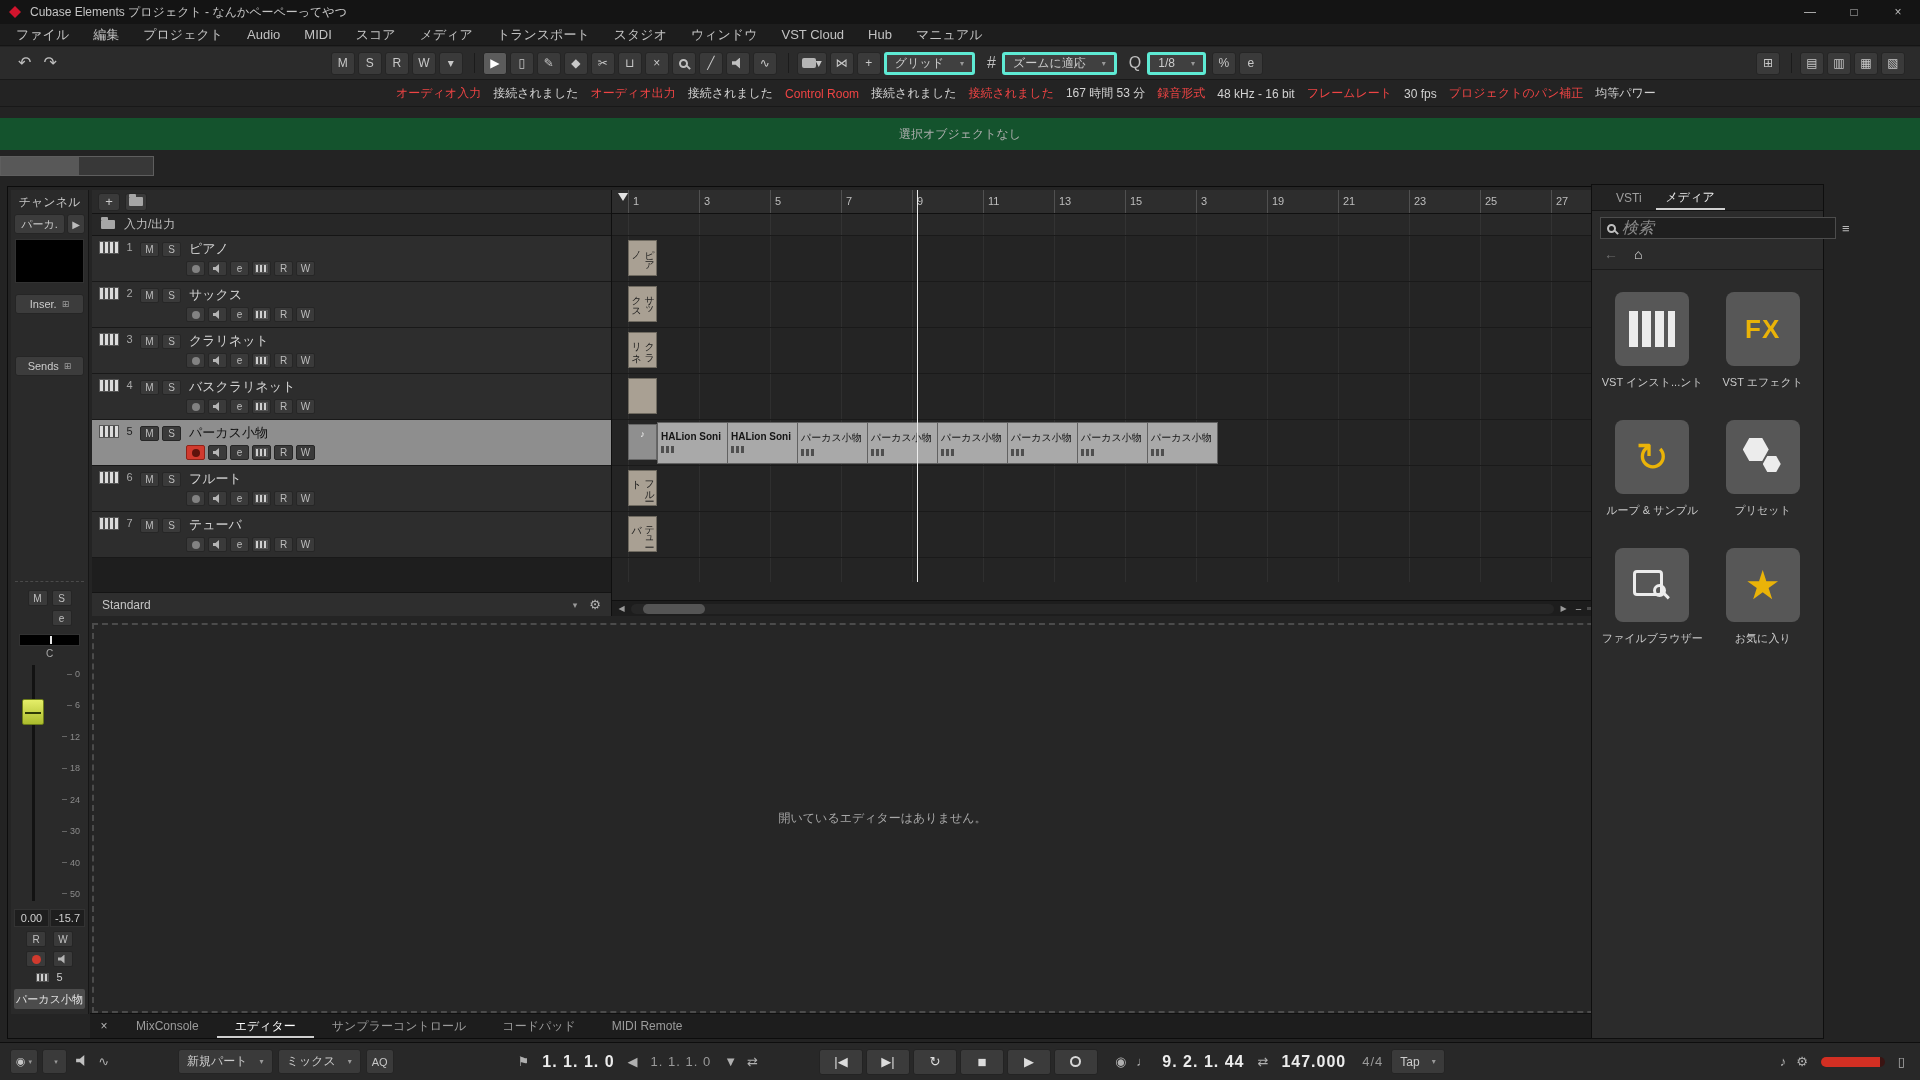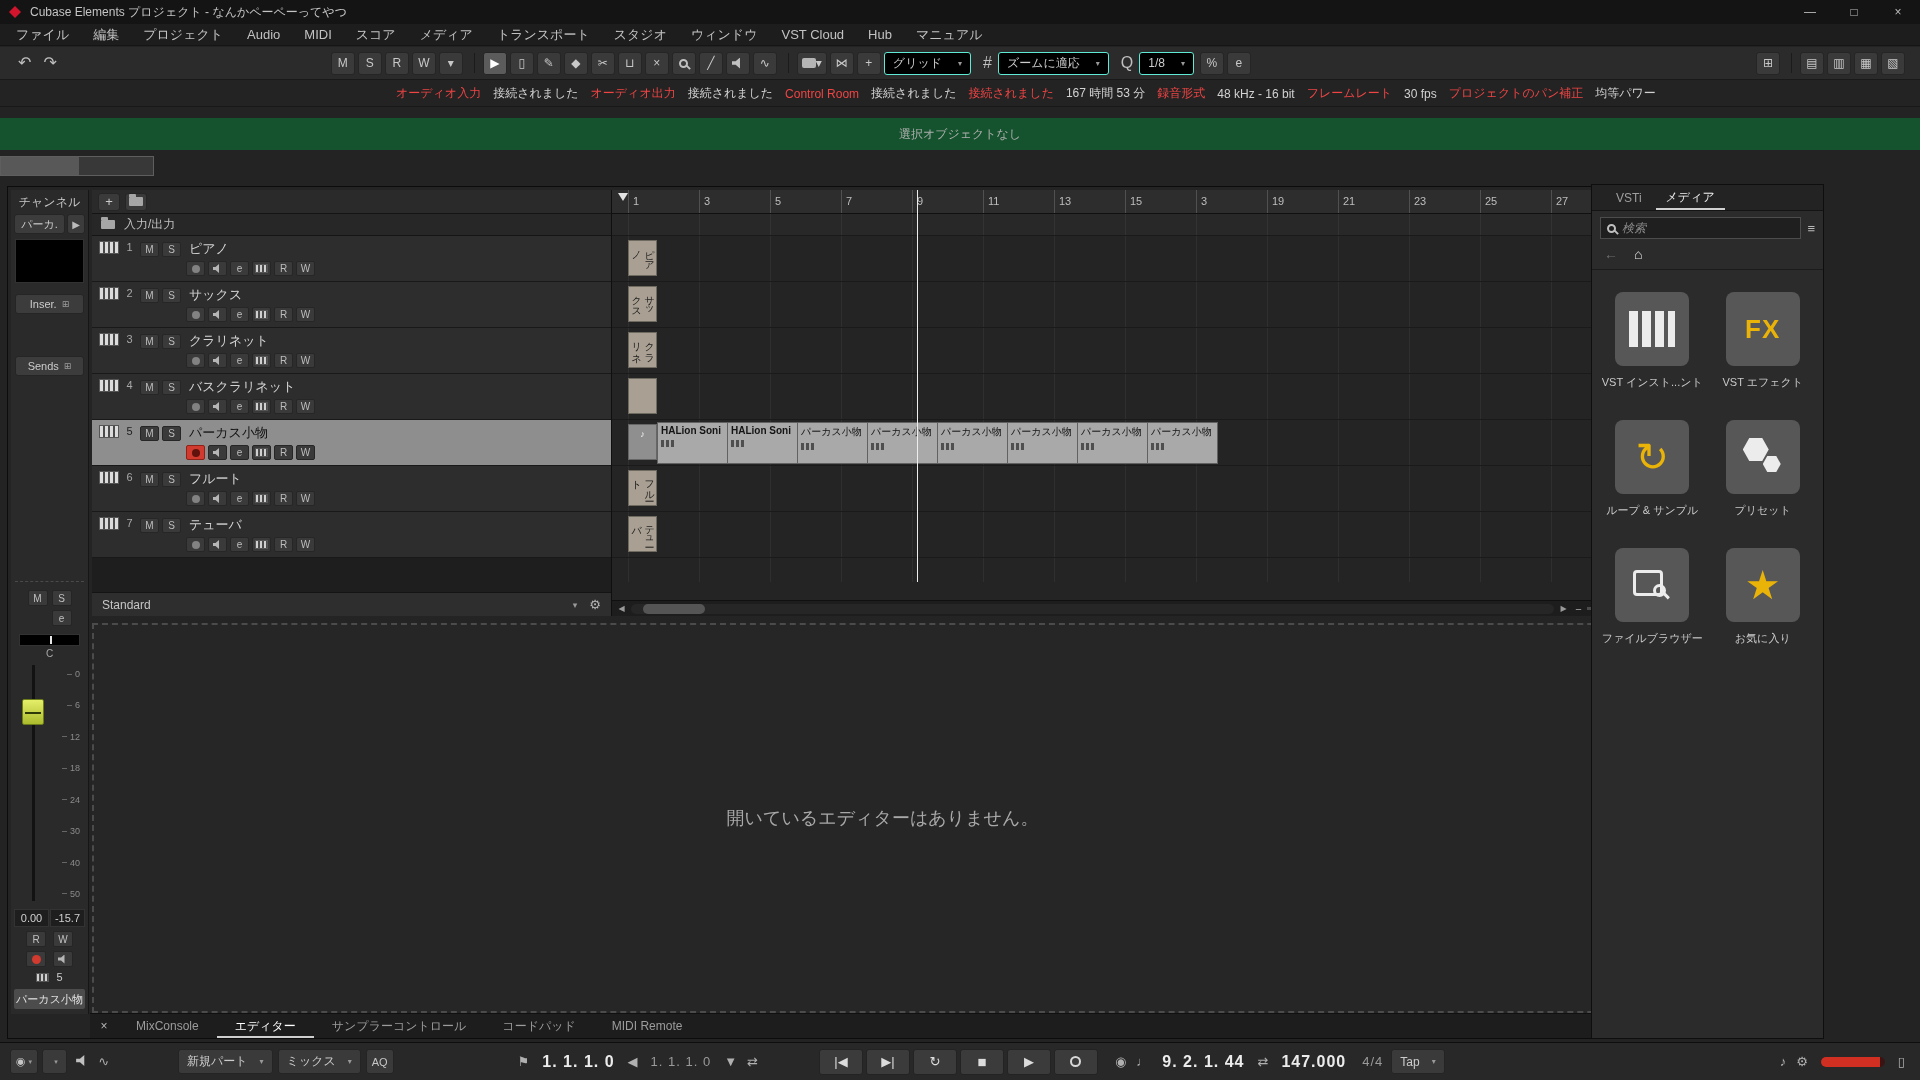--- a/index.html
+++ b/index.html
@@ -18,21 +18,21 @@
   .menubar{position:absolute;top:24px;left:0;right:0;height:22px;background:#1d1d1d;display:flex;align-items:center;padding-left:4px;border-bottom:1px solid #151515}
   .menu-item{padding:0 12px;font-size:13px;color:#c2c2c2;white-space:nowrap}
 
   
   .toolbar{position:absolute;top:47px;left:0;right:0;height:33px;background:#2b2b2b;border-bottom:1px solid #191919;display:flex;align-items:center;padding:0 12px}
   .tb-icon{color:#bfbfbf;font-size:16px;margin:0 6px;line-height:1}
   .tb-gap{width:268px}
   .tb-btn{min-width:24px;height:23px;background:#3a3a3a;border:1px solid #252525;border-radius:3px;display:flex;align-items:center;justify-content:center;color:#c8c8c8;font-size:12px;margin-right:3px;padding:0 4px}
   .tb-btn.pressed{background:#5b5b5b;color:#fff}
   .tb-sep{width:1px;height:20px;background:#1b1b1b;margin:0 8px}
-  .tb-combo{height:23px;background:#000000;border:1px solid #5eead4;border-radius:3px;display:flex;align-items:center;padding:0 8px;font-size:12px;color:#ccc;margin-right:6px;white-space:nowrap}
+  .tb-combo{height:23px;background:#404040;border:3px solid #5eead4;border-radius:3px;display:flex;align-items:center;padding:0 8px;font-size:12px;color:#ccc;margin-right:6px;white-space:nowrap}
   .tb-combo .arrow{margin-left:16px;font-size:8px;color:#999}
   .tb-spacer{flex:1}
   .icon-mag{display:inline-block;width:9px;height:9px;border:2px solid #c0c0c0;border-radius:50%;position:relative}
   .icon-mag::after{content:"";position:absolute;width:6px;height:2px;background:#c0c0c0;transform:rotate(45deg);right:-5px;bottom:-2px}
   .icon-bubble{display:inline-block;width:14px;height:10px;background:#b5b5b5;border-radius:2px;position:relative}
   .icon-bubble::after{content:"";position:absolute;left:2px;bottom:-4px;border:4px solid transparent;border-top-color:#b5b5b5;border-left-width:2px;border-right-width:2px}
   .icon-spk{display:inline-block;width:12px;height:11px;background:#c0c0c0;clip-path:polygon(0 33%,32% 33%,68% 0,68% 100%,32% 67%,0 67%)}
 
   
   .statusbar{position:absolute;top:81px;left:0;right:0;height:26px;background:#232323;border-bottom:1px solid #181818;display:flex;align-items:center;padding-left:396px;font-size:12px;white-space:nowrap}
@@ -114,56 +114,56 @@
   .ruler{position:absolute;left:0;top:0;right:0;height:24px;background:#2d2d2d;border-bottom:1px solid #101010;display:flex;padding-left:16px;overflow:hidden}
   .rtick{flex:0 0 71px;border-left:1px solid #505050;padding-left:4px;font-size:11px;color:#bdbdbd;line-height:22px}
   .ruler-marker{position:absolute;left:6px;top:3px;width:0;height:0;border-left:5px solid transparent;border-right:5px solid transparent;border-top:8px solid #e2e2e2}
   .lanes{position:absolute;left:0;top:24px;right:0;height:368px;background-image:linear-gradient(90deg,#2f2f2f 1px,transparent 1px);background-size:71px 100%;background-position:16px 0}
   .lane{position:relative;border-bottom:1px solid #1a1a1a}
   .lane-io{height:22px;background:rgba(255,255,255,0.02)}
   .lane-t{height:46px}
   .tag{position:absolute;left:16px;top:4px;bottom:5px;width:29px;background:#a9a093;border:1px solid #6f6a60;color:#1c1c1c;font-size:10px;writing-mode:vertical-rl;text-orientation:upright;padding-top:2px;overflow:hidden;line-height:13px}
   .tag.gray{background:#8f8f8f;border-color:#666;writing-mode:horizontal-tb;display:flex;justify-content:center;color:#f0f0f0;font-size:9px;padding-top:3px}
   .clips{position:absolute;left:45px;top:2px;height:42px;display:flex}
-  .clip{flex:0 0 71px;width:71px;margin-right:-1px;background:#a9a9a9;border:1px solid #616161;padding:2px 3px;overflow:hidden}
+  .clip{flex:0 0 71px;width:71px;margin-right:-1px;background:#a9a9a9;border:1px solid #616161;padding:8px 3px;overflow:hidden}
   .clip-label{font-size:10px;color:#141414;white-space:nowrap;overflow:hidden}
   .clip.halion .clip-label{font-weight:bold}
   .clip-notes{margin-top:4px;display:flex;gap:2px}
   .clip-notes i{width:3px;height:7px;background:#4f4f4f}
   .playhead{position:absolute;left:305px;top:0;width:1px;height:392px;background:#ededed;z-index:5}
   .hscroll{position:absolute;left:0;right:0;bottom:0;height:16px;background:#1d1d1d;border-top:1px solid #101010;display:flex;align-items:center;padding:0 2px}
   .hs-btn{width:15px;text-align:center;font-size:8px;color:#9a9a9a}
   .hs-track{flex:1;height:10px;margin:0 2px;background:#262626;border-radius:5px;position:relative}
   .hs-thumb{position:absolute;left:12px;width:62px;top:0;height:10px;background:#555;border-radius:5px}
   .zoom-group{display:flex;align-items:center;margin:0 4px;gap:5px;color:#aaa;font-size:11px}
   .zoom-slider{width:52px;height:3px;background:#4a4a4a;position:relative}
   .zoom-handle{position:absolute;left:26px;top:-4px;width:7px;height:11px;background:#9a9a9a}
   .vscroll{width:17px;background:#1d1d1d;border-left:1px solid #101010;position:relative}
   .vs-thumb{position:absolute;left:3px;right:3px;top:28px;height:58px;background:#4e4e4e;border-radius:4px}
   .vs-btn{position:absolute;left:0;right:0;height:15px;display:flex;align-items:center;justify-content:center;font-size:8px;color:#999;background:#262626;border-top:1px solid #101010}
   .vs-btn.b1{bottom:15px}.vs-btn.b2{bottom:0}
 
   
   .editor-zone{position:absolute;left:84px;top:436px;width:1581px;height:390px;background:#262626;border:2px dashed #4b4b4b;display:flex;align-items:center;justify-content:center}
-  .editor-msg{color:#a8a8a8;font-size:18px}
+  .editor-msg{color:#a8a8a8;font-size:12px}
 
   
   .zone-tabs{position:absolute;left:82px;right:0;bottom:0;height:25px;background:#1d1d1d;border-top:1px solid #101010;display:flex;align-items:center}
   .zt-close{width:28px;text-align:center;color:#b5b5b5;font-size:12px}
   .zone-tab{padding:0 18px;font-size:12px;color:#9c9c9c;height:100%;display:flex;align-items:center;white-space:nowrap}
   .zone-tab.active{color:#fff;box-shadow:inset 0 -2px 0 #cfcfcf}
 
   
   .rightpanel{position:absolute;left:1591px;top:184px;width:233px;height:855px;background:#2b2b2b;border:1px solid #0e0e0e;display:flex;flex-direction:column}
   .rp-tabs{height:26px;background:#232323;border-bottom:1px solid #141414;display:flex;align-items:stretch;padding-left:14px;gap:4px}
   .rp-tab{padding:0 10px;font-size:12px;color:#9f9f9f;display:flex;align-items:center}
   .rp-tab.active{color:#f0f0f0;box-shadow:inset 0 -2px 0 #d0d0d0}
   .rp-search{display:flex;align-items:center;padding:6px 8px 4px;gap:6px}
   .search-box{flex:1;height:22px;background:#1f1f1f;border:1px solid #4c4c4c;display:flex;align-items:center;padding:0 6px;gap:6px}
-  .search-input{flex:1;min-width:0;background:transparent;border:0;outline:0;color:#ccc;font-size:12px;font-family:inherit}
+  .search-input{flex:1;min-width:0;background:transparent;border:0;outline:0;color:#ccc;font-size:16px;font-family:inherit}
   .search-input::placeholder{color:#8a8a8a;font-style:italic}
   .list-icon{color:#b8b8b8;font-size:13px}
   .rp-nav{display:flex;align-items:center;padding:3px 12px 7px;gap:16px;border-bottom:1px solid #1b1b1b}
   .rp-back{color:#6f6f6f;font-size:14px}
   .rp-home{color:#e0e0e0;font-size:14px}
   .tiles{display:grid;grid-template-columns:1fr 1fr;padding:22px 8px;row-gap:30px;column-gap:6px;justify-items:center}
   .tile{display:flex;flex-direction:column;align-items:center;gap:9px}
   .tile-box{width:74px;height:74px;background:#575757;border-radius:8px;display:flex;align-items:center;justify-content:center;position:relative;color:#eab308}
   .tile-label{font-size:11px;color:#c9c9c9;text-align:center;max-width:106px;white-space:nowrap;overflow:hidden}
   .keys-lg{width:46px;height:36px;background:repeating-linear-gradient(90deg,#ececec 0 9px,#575757 9px 13px)}

